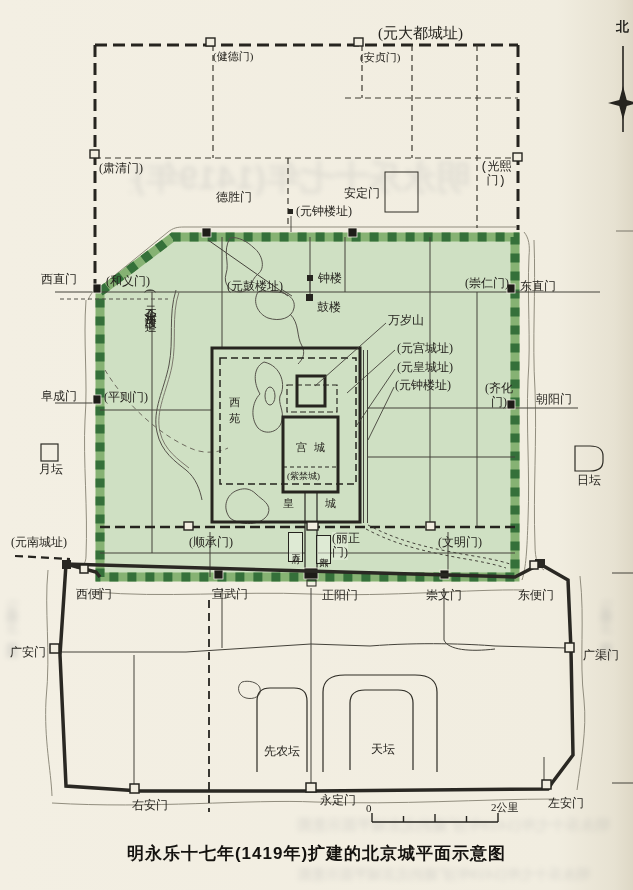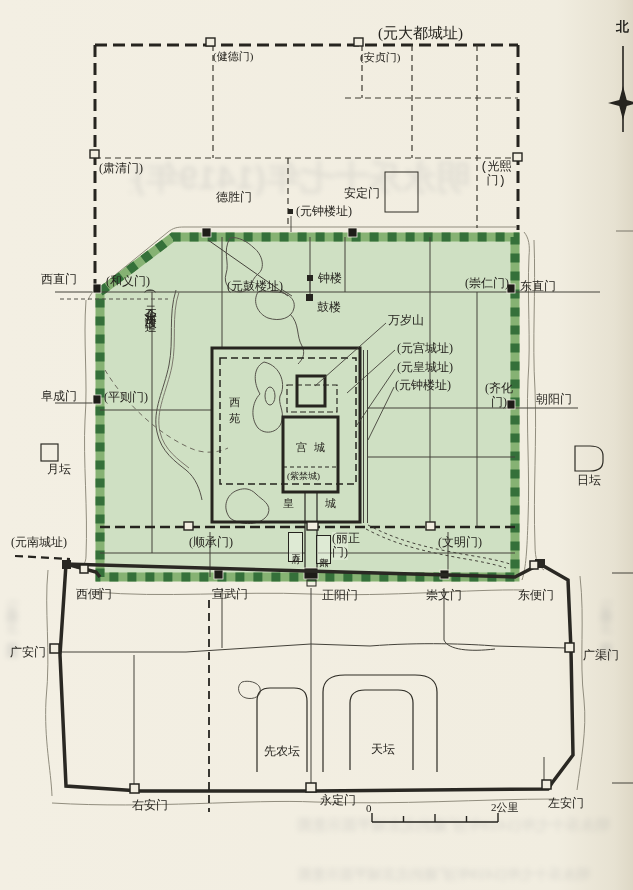--- a/index.html
+++ b/index.html
@@ -247,21 +247,21 @@
   <div class="lbl" style="left:41px;top:390px;">阜成门</div>
   <div class="lbl" style="left:104px;top:391px;">(平则门)</div>
 
   <div class="lbl v" style="left:143px;top:289px;letter-spacing:3px;">(元金水河故道)</div>
   <div class="lbl v" style="left:228px;top:389px;letter-spacing:14px;font-size:11px;">西苑</div>
 
   <div class="lbl" style="left:296px;top:441px;font-size:11px;letter-spacing:7px;">宫城</div>
   <div class="lbl" style="left:287px;top:471px;font-size:9px;">(紫禁城)</div>
   <div class="lbl" style="left:283px;top:497px;font-size:11px;letter-spacing:31px;">皇城</div>
 
-  <div class="lbl" style="left:39px;top:463px;margin-left:8px;">月坛</div>
+  <div class="lbl" style="left:39px;top:463px;">月坛</div>
   <div class="lbl" style="left:577px;top:474px;">日坛</div>
 
   <div class="lbl" style="left:11px;top:536px;">(元南城址)</div>
   <div class="lbl" style="left:189px;top:536px;">(顺承门)</div>
   <div class="boxlbl" style="left:288px;top:532px;width:13px;height:28px;">五府</div>
   <div class="boxlbl" style="left:316px;top:535px;width:13px;height:27px;">六部</div>
   <div class="lbl c" style="left:332px;top:532px;width:16px;background:rgba(235,242,226,.5);">(丽正
 门)</div>
   <div class="lbl" style="left:438px;top:536px;">(文明门)</div>
 
@@ -277,13 +277,14 @@
   <div class="lbl" style="left:264px;top:745px;">先农坛</div>
   <div class="lbl" style="left:371px;top:743px;">天坛</div>
 
   <div class="lbl" style="left:132px;top:799px;">右安门</div>
   <div class="lbl" style="left:320px;top:794px;">永定门</div>
   <div class="lbl" style="left:548px;top:797px;">左安门</div>
 
   <div class="lbl" style="left:366px;top:802px;font-size:11px;">0</div>
   <div class="lbl" style="left:491px;top:801px;font-size:11px;">2公里</div>
 
+  <div id="map-title">明永乐十七年(1419年)扩建的北京城平面示意图</div>
 </div>
 
 </body></html>

